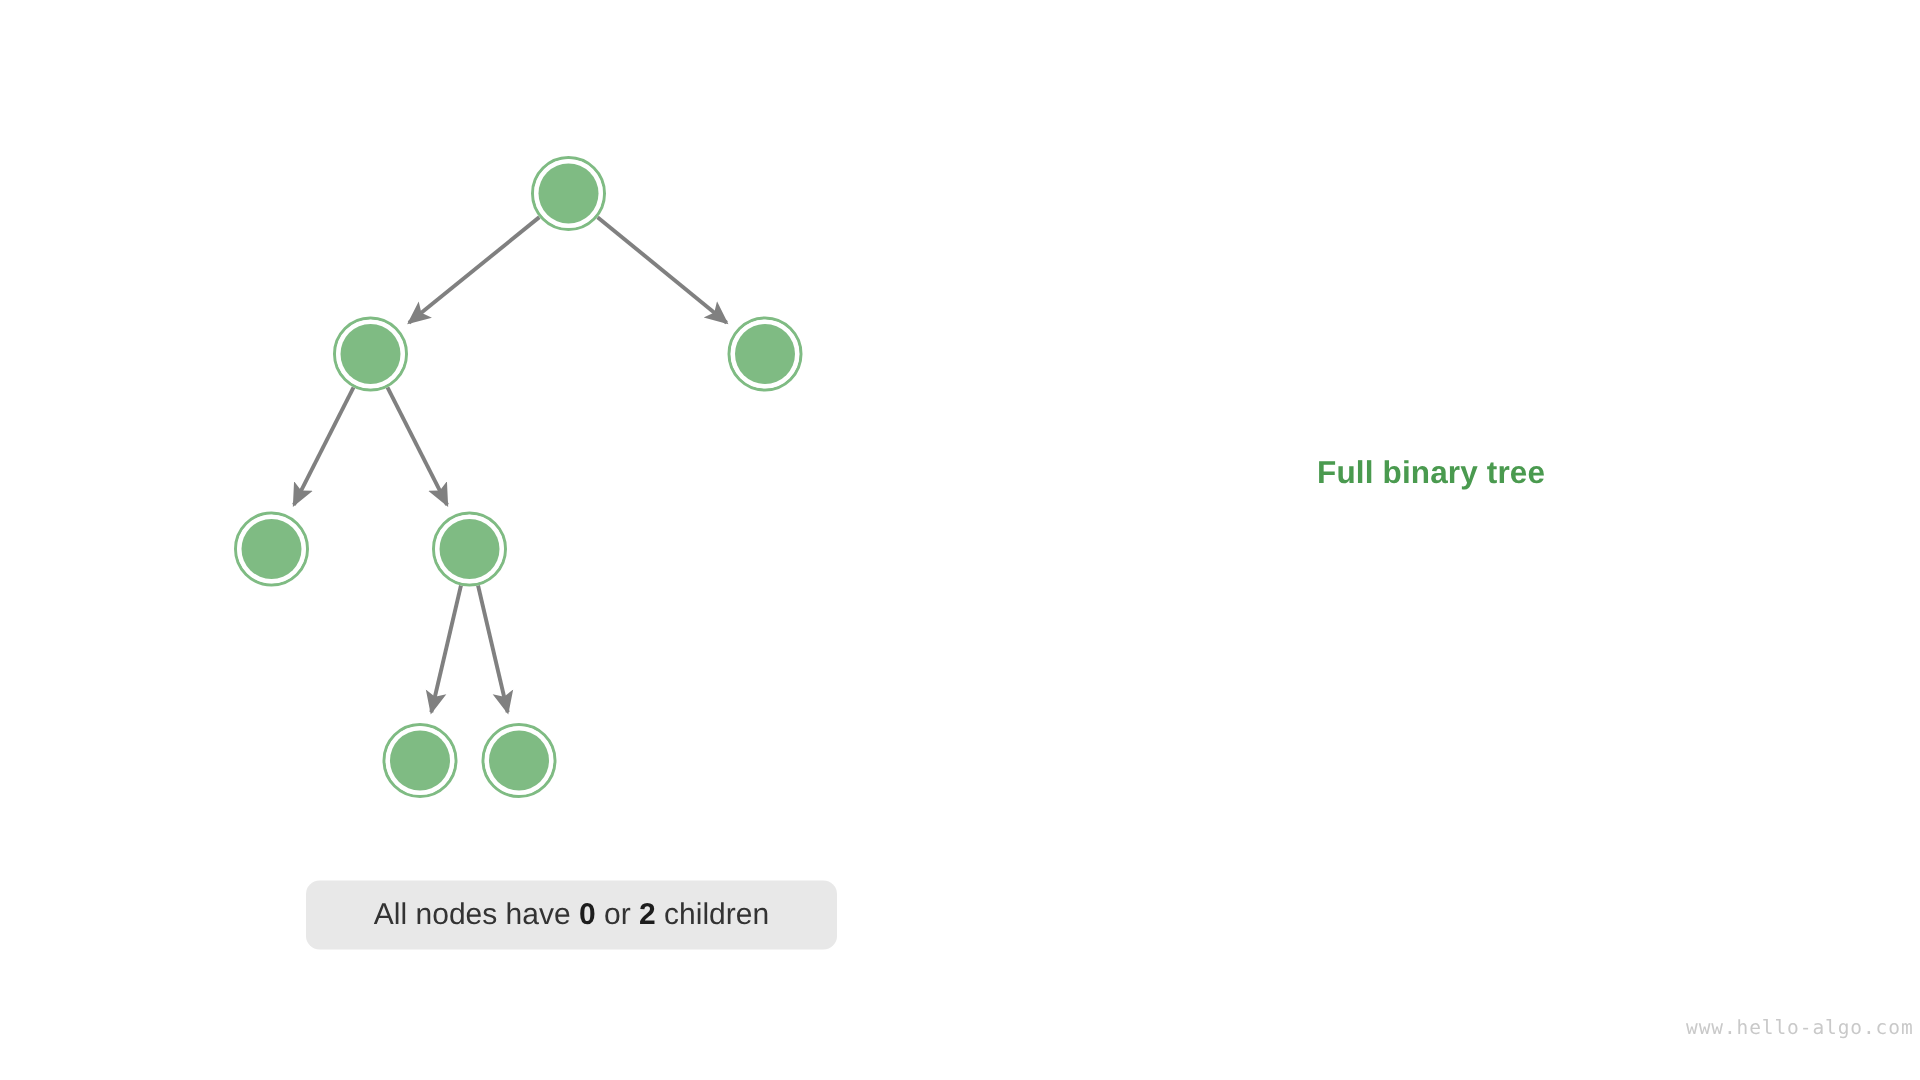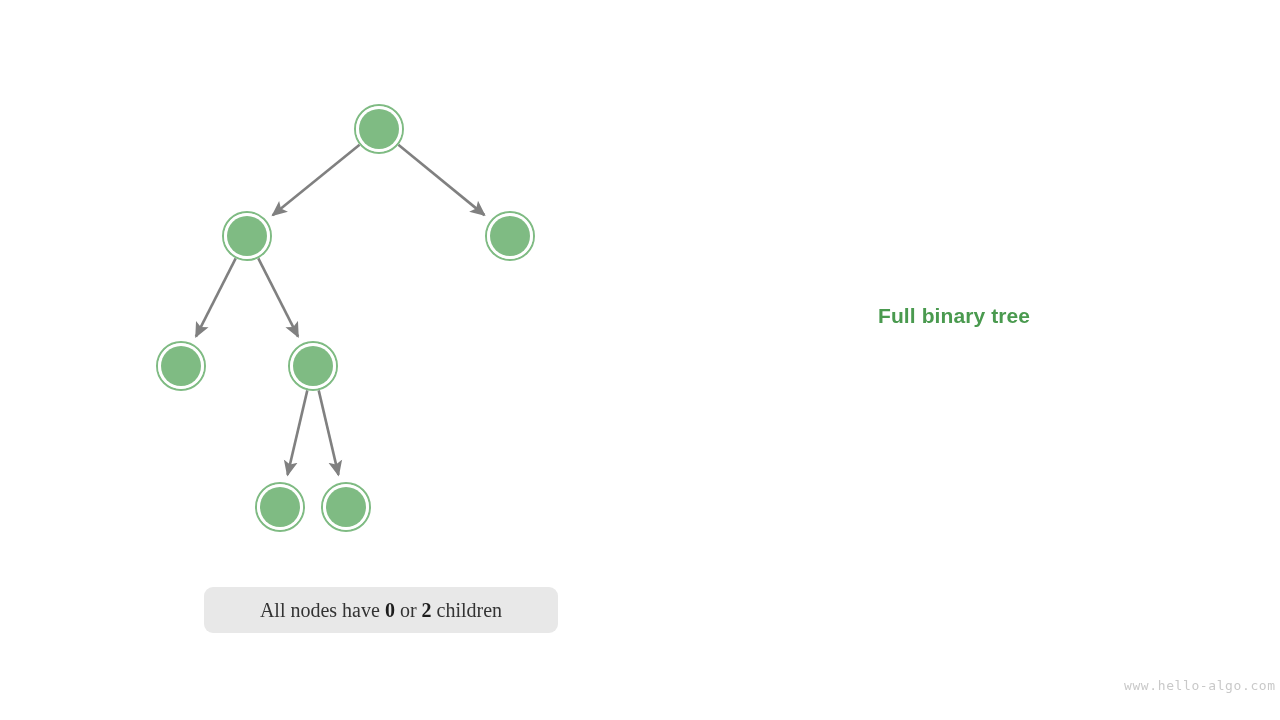--- a/index.html
+++ b/index.html
@@ -40,21 +40,20 @@
   }
   .caption-pill {
     position: absolute;
     background: #e8e8e8;
     border-radius: 9px;
     display: flex;
     align-items: center;
     justify-content: center;
     box-sizing: border-box;
     padding: 0 7px;
-    font-family: Liberation Serif, serif;
   }
   .caption-text {
     color: #333333;
     font-size: 20px;
     line-height: 1;
     white-space: nowrap;
   }
   .caption-text b {
     font-weight: bold;
     color: #1d1d1d;

